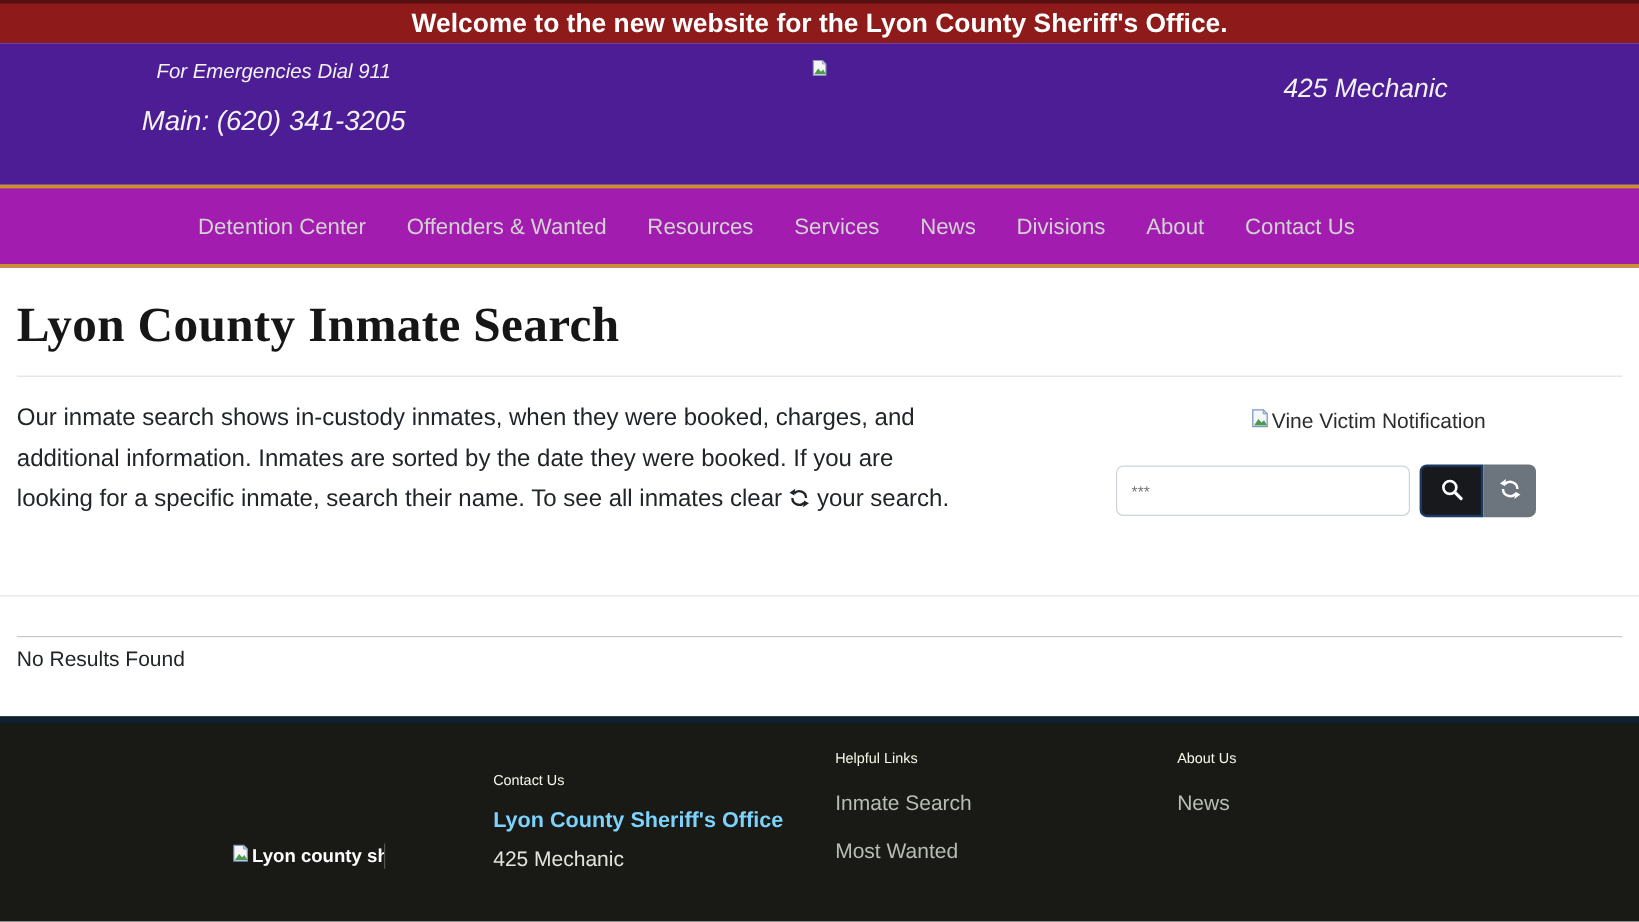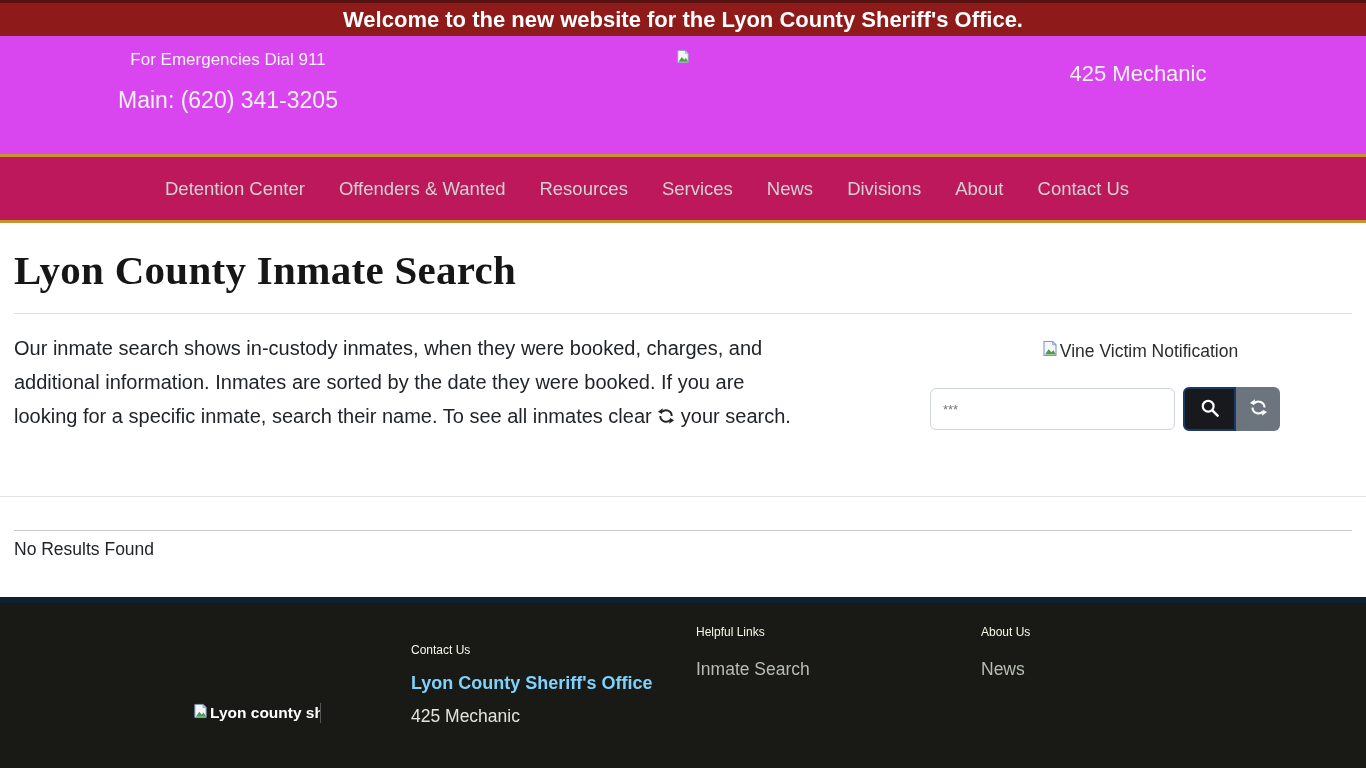--- a/index.html
+++ b/index.html
@@ -11,30 +11,30 @@
   }
 
   
   .banner {
     height: 36px; background: #8e1a1a; border-top: 3px solid #571111;
     display: flex; align-items: center; justify-content: center;
     color: #ffffff; font-weight: 700; font-size: 22px;
   }
 
   
-  .header { height: 118px; background: #d946ef; display: flex; color: #f2f2f2; }
+  .header { height: 118px; background: #4c1d95; display: flex; color: #f2f2f2; font-style: italic; }
   .header-left  { width: 456px; text-align: center; padding-top: 14px; }
   .header-left .emergency { font-size: 17px; margin-bottom: 17px; }
   .header-left .phone { font-size: 23px; }
   .header-center { flex: 1; display: flex; justify-content: center; align-items: flex-start; padding-top: 13px; }
   .header-right { width: 456px; text-align: center; padding-top: 18px; font-size: 22px; line-height: 40px; }
 
   
   .nav {
-    height: 69px; background: #be185d;
+    height: 69px; background: #a21caf;
     border-top: 3px solid #c9922e; border-bottom: 3px solid #c9922e;
     display: flex; align-items: center; padding-left: 148px;
   }
   .nav-item { color: #d2d2d2; font-size: 18.5px; padding: 0 17px; cursor: pointer; white-space: nowrap; }
 
   
   .main { padding: 0 14px; }
   .page-title {
     font-family: "Liberation Serif", serif; font-size: 41px; font-weight: 700;
     color: #161616; margin: 23px 0 19px 0; letter-spacing: 0.3px;
@@ -206,20 +206,21 @@
   <div class="footer-col-contact">
     <div class="footer-heading">Contact Us</div>
     <div class="footer-org">Lyon County Sheriff's Office</div>
     <div class="footer-addr">425 Mechanic</div>
 
   </div>
 
   <div class="footer-col-links">
     <div class="footer-heading">Helpful Links</div>
     <a class="footer-link">Inmate Search</a>
+    <a class="footer-link">Most Wanted</a>
 
   </div>
 
   <div class="footer-col-links">
     <div class="footer-heading">About Us</div>
     <a class="footer-link">News</a>
 
   </div>
 </div>
 

